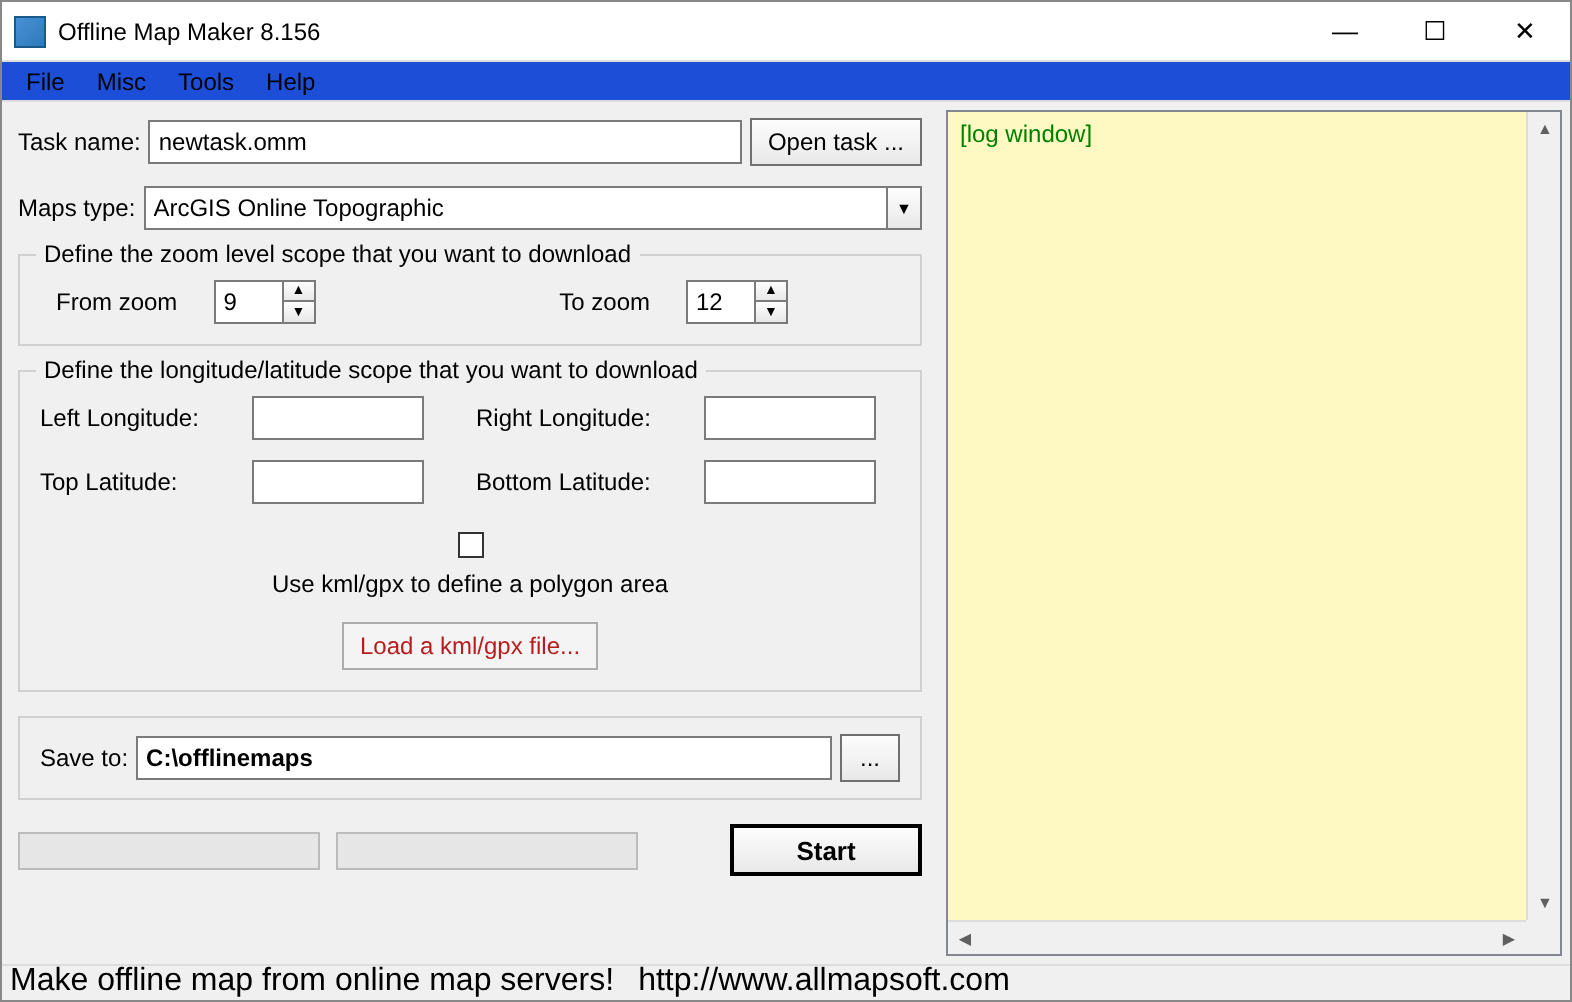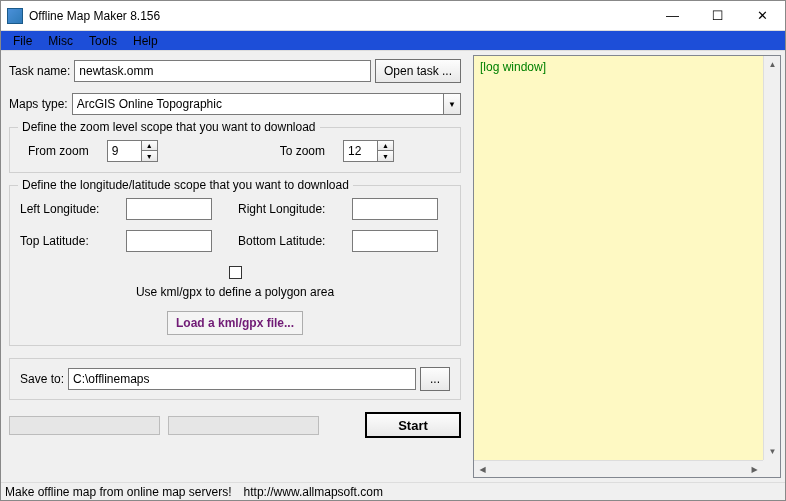--- a/index.html
+++ b/index.html
@@ -15,21 +15,21 @@
 .menu-item { padding: 2px 8px; font-size: 12px; cursor: default; }
 
 .main-area { display: flex; height: calc(100% - 30px - 20px - 18px); }
 .left-panel { width: 468px; background: #f0f0f0; padding: 8px; display: flex; flex-direction: column; gap: 6px; }
 .right-panel { flex: 1; background: #f0f0f0; padding: 4px; display: flex; flex-direction: column; }
 
 .row { display: flex; align-items: center; gap: 4px; }
 .lbl { font-size: 12px; color: #000; }
 .textbox { border: 1px solid #7a7a7a; background: #fff; font-size: 12px; padding: 2px 4px; height: 22px; font-family: inherit; }
 .btn { background: linear-gradient(#fdfdfd, #e8e8e8); border: 1px solid #707070; padding: 2px 8px; font-size: 12px; height: 24px; cursor: default; font-family: inherit; }
-.btn:disabled { color: #701a75; background: #f4f4f4; border-color: #adadad; font-weight: bold; }
+.btn:disabled { color: #b91c1c; background: #f4f4f4; border-color: #adadad; }
 
 .groupbox { border: 1px solid #d0d0d0; padding: 12px 10px 10px 10px; position: relative; margin-top: 6px; }
 .groupbox-title { position: absolute; top: -8px; left: 8px; background: #f0f0f0; padding: 0 4px; font-size: 12px; }
 
 .spinner-wrap { display: inline-flex; }
 .spinner-wrap .textbox { width: 34px; border-right: none; }
 .spin-btns { display: flex; flex-direction: column; border: 1px solid #7a7a7a; }
 .spin-btn { width: 15px; height: 10px; background: linear-gradient(#fdfdfd, #e8e8e8); display: flex; align-items: center; justify-content: center; font-size: 7px; line-height: 1; cursor: default; }
 .spin-btn:first-child { border-bottom: 1px solid #7a7a7a; }
 
@@ -47,21 +47,21 @@
 
 .start-btn { width: 96px; height: 26px; font-weight: bold; font-size: 13px; border: 2px solid #000; }
 
 .log-window { flex: 1; background: #fef9c3; border: 1px solid #828790; padding: 4px 6px; font-size: 12px; color: #008000; overflow: hidden; position: relative; }
 .scroll-v { position: absolute; right: 0; top: 0; bottom: 17px; width: 17px; background: #f0f0f0; border-left: 1px solid #ddd; display: flex; flex-direction: column; }
 .scroll-h { position: absolute; bottom: 0; left: 0; right: 17px; height: 17px; background: #f0f0f0; border-top: 1px solid #ddd; display: flex; }
 .scroll-corner { position: absolute; right: 0; bottom: 0; width: 17px; height: 17px; background: #f0f0f0; }
 .scroll-btn { width: 17px; height: 17px; background: #f0f0f0; display: flex; align-items: center; justify-content: center; font-size: 8px; color: #606060; }
 .scroll-track { flex: 1; }
 
-.statusbar { height: 18px; background: #f0f0f0; border-top: 1px solid #ddd; display: flex; align-items: center; padding: 0 4px; font-size: 12px; gap: 12px; }
+.statusbar { height: 18px; background: #f0f0f0; border-top: 1px solid #ddd; display: flex; align-items: flex-end; padding: 0 4px; font-size: 16px; gap: 12px; }
 </style>
 </head>
 <body>
 
 <div class="titlebar">
   <div class="titlebar-icon"></div>
   <div class="titlebar-text">Offline Map Maker 8.156</div>
   <div class="win-controls">
     <div class="win-btn">—</div>
     <div class="win-btn">☐</div>
@@ -133,21 +133,21 @@
         <div class="checkbox"></div>
         <span class="lbl">Use kml/gpx to define a polygon area</span>
         <span style="flex:1"></span>
         <button class="btn" disabled="">Load a kml/gpx file...</button>
       </div>
     </div>
 
     <div class="groupbox" style="padding-top:8px;padding-bottom:8px">
       <div class="row">
         <span class="lbl">Save to:</span>
-        <input class="textbox" style="flex: 1 1 0%;" value="C:\offlinemaps">
+        <input class="textbox" style="flex: 1 1 0%; font-weight: bold;" value="C:\offlinemaps">
         <button class="btn" style="width:30px">...</button>
       </div>
     </div>
 
     <div class="row" style="margin-top:6px; gap:8px">
       <div class="progress"></div>
       <div class="progress"></div>
       <span style="width:30px"></span>
       <button class="btn start-btn">Start</button>
     </div>

